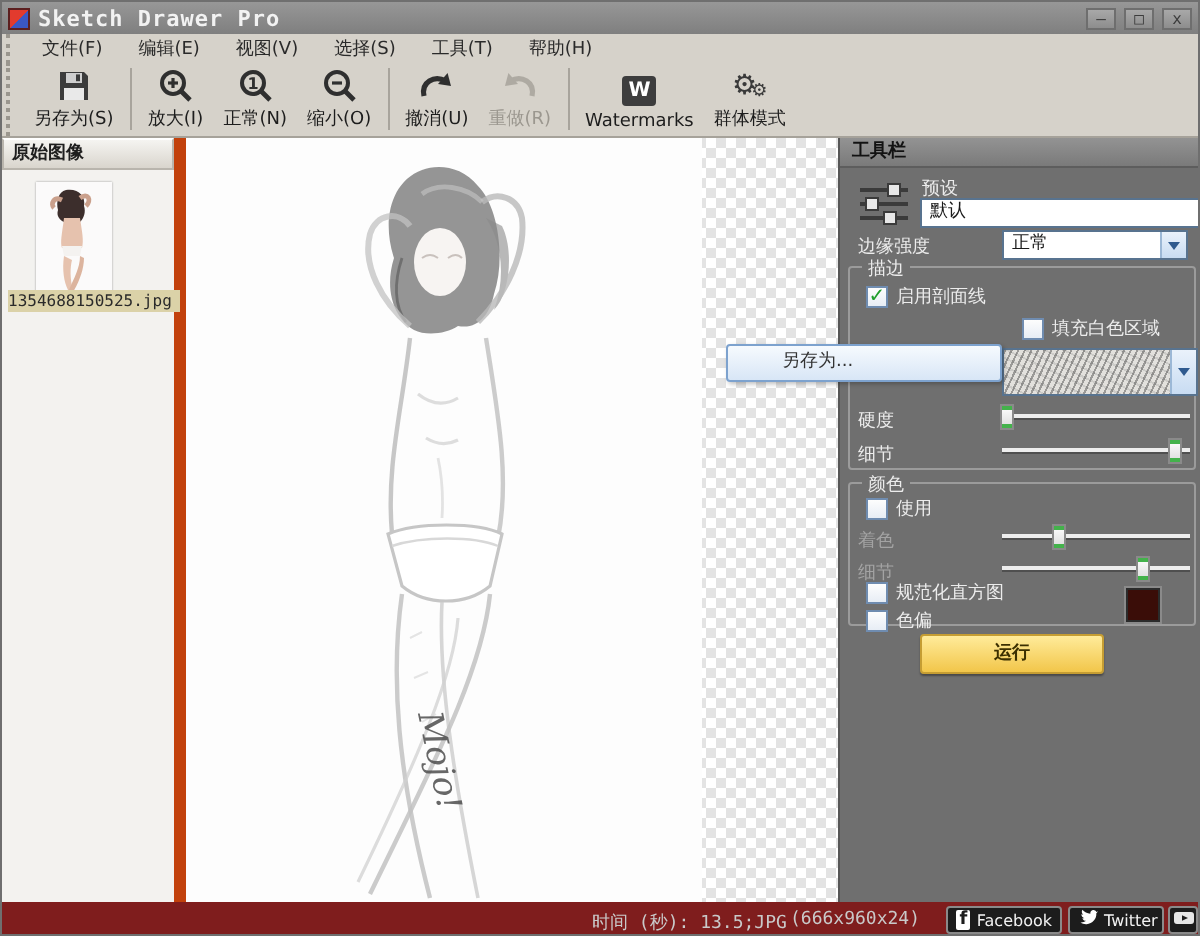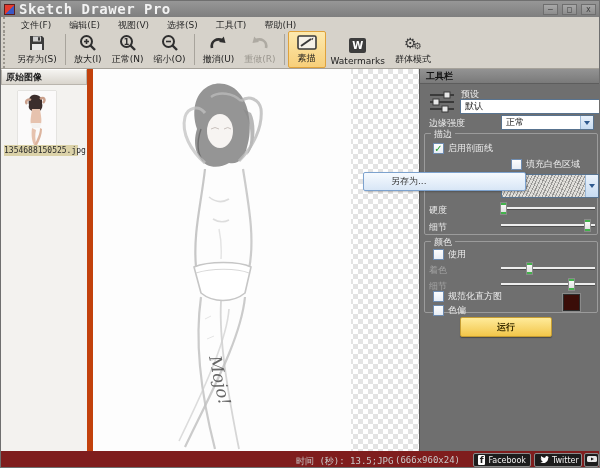--- a/index.html
+++ b/index.html
@@ -5,21 +5,21 @@
   * { margin:0; padding:0; box-sizing:border-box; }
   html,body { width:600px; height:468px; overflow:hidden; }
   body { font-family:"DejaVu Sans", sans-serif; font-size:9px; }
   .window { position:relative; width:600px; height:468px; background:#d6d2ca; border:1px solid #6f6f6f; overflow:hidden; }
 
   
   .titlebar { position:absolute; left:0; top:0; width:100%; height:16px;
     background:linear-gradient(#979797,#7f7f7f); display:flex; align-items:center; padding:0 3px; }
   .app-icon { width:11px; height:11px; margin-right:4px;
     background:linear-gradient(135deg,#e23b2e 0 50%,#3b57c4 50% 100%); border:1px solid #5c1f1f; }
-  .title-text { color:#f2f2f2; font-family:"DejaVu Sans Mono", monospace; font-size:14px; font-weight:bold; letter-spacing:.5px; }
+  .title-text { color:#f2f2f2; font-family:"DejaVu Sans Mono", monospace; font-size:11px; font-weight:bold; letter-spacing:.5px; }
   .win-controls { margin-left:auto; display:flex; gap:4px; }
   .win-btn { width:15px; height:11px; background:linear-gradient(#a8a8a8,#8d8d8d); border:1px solid #6e6e6e;
     color:#3c3c3c; font-size:8px; line-height:9px; text-align:center; font-family:"DejaVu Sans Mono",monospace; }
 
   
   .menubar { position:absolute; left:0; top:16px; width:100%; height:16px; background:#d6d2ca;
     display:flex; align-items:center; border-bottom:1px solid #c2beb6; }
   .gripper { width:5px; height:100%; border-left:2px dotted #9a968e; margin:0 4px 0 2px; }
   .menu-item { padding:0 9px; color:#2a2a2a; line-height:14px; }
 
@@ -37,33 +37,33 @@
     font-weight:bold; font-size:10px; text-align:center; line-height:15px; }
 
   
   .main { position:absolute; left:0; top:68px; width:600px; height:382px; }
 
   
   .left-panel { position:absolute; left:0; top:0; width:92px; height:382px; background:#f3f2ef; border-right:6px solid #c2410c; }
   .lp-header { height:16px; background:linear-gradient(#f5f4f1,#d9d5cd); border:1px solid #b9b5ad; border-top:1px solid #fff;
     color:#1e1e1e; font-weight:bold; line-height:14px; padding-left:4px; }
   .thumb-wrap { position:absolute; left:17px; top:22px; width:38px; height:55px; background:#fff; box-shadow:0 0 1px #999; }
-  .lp-filename { position:absolute; left:3px; top:76px; width:74px; height:11px; background:#dbd2a8;
-    color:#2a2a2a; font-size:8px; line-height:11px; text-align:right; font-family:"DejaVu Sans Mono",monospace; }
+  .lp-filename { position:absolute; left:3px; top:76px; width:86px; height:11px; background:#dbd2a8;
+    color:#2a2a2a; font-size:8px; line-height:11px; text-align:left; font-family:"DejaVu Sans Mono",monospace; }
 
   
   .canvas { position:absolute; left:92px; top:0; width:326px; height:382px;
     background-color:#fff;
     background-image:linear-gradient(45deg,#e3e3e3 25%,transparent 25%,transparent 75%,#e3e3e3 75%),
                      linear-gradient(45deg,#e3e3e3 25%,transparent 25%,transparent 75%,#e3e3e3 75%);
     background-size:10px 10px; background-position:0 0,5px 5px; }
   .image-area { position:absolute; left:0; top:0; width:258px; height:382px; background:#fdfdfd; }
 
   
-  .tooltip { position:absolute; left:362px; top:171px; width:163px; height:19px;
+  .tooltip { position:absolute; left:362px; top:171px; width:138px; height:19px;
     background:linear-gradient(#f6fafe,#d8e6f6); border:1px solid #7da2ce; border-radius:2px;
     color:#333; line-height:17px; padding-left:27px; box-shadow:1px 1px 2px rgba(0,0,0,.25); z-index:40; }
 
   
   .right-panel { position:absolute; left:418px; top:0; width:182px; height:382px; background:#6f6f6f; border-left:1px solid #565656; }
   .rp-header { height:15px; background:linear-gradient(#939393,#7a7a7a); border-bottom:1px solid #5d5d5d;
     color:#121212; font-weight:bold; line-height:14px; padding-left:6px; }
   .rp-label { position:absolute; color:#ececec; }
   .rp-label.dim { color:#a3a3a3; }
 
@@ -207,30 +207,20 @@
         <svg width="20" height="16" viewBox="0 0 20 16">
             <path d="M16 13 C 17.5 6 11 2.5 5 5.5" fill="none" stroke="#aeaaa2" stroke-width="2.6"></path>
             <path d="M4.2 1.5 L2.5 8 L9 7 Z" fill="#aeaaa2"></path>
           </svg>
       </span>
       <span>重做(R)</span>
     </div>
 
     <div class="tb-sep"></div>
 
-    <div class="tb-btn active">
-      <span class="ticon">
-        <svg width="20" height="17" viewBox="0 0 20 17">
-            <rect x="1" y="2" width="18" height="13" rx="1.5" fill="#f6f1e8" stroke="#3a3a3a" stroke-width="1.6"></rect>
-            <line x1="4" y1="12" x2="14" y2="5" stroke="#3a3a3a" stroke-width="2"></line>
-            <path d="M14 5 l2.5 -1.5 -1 2.8 Z" fill="#3a3a3a"></path>
-          </svg>
-      </span>
-      <span>素描</span>
-    </div>
 
     <div class="tb-btn">
       <span class="ticon">
         <span class="w-badge">W</span>
       </span>
       <span>Watermarks</span>
     </div>
 
     <div class="tb-btn">
       <span class="ticon">

